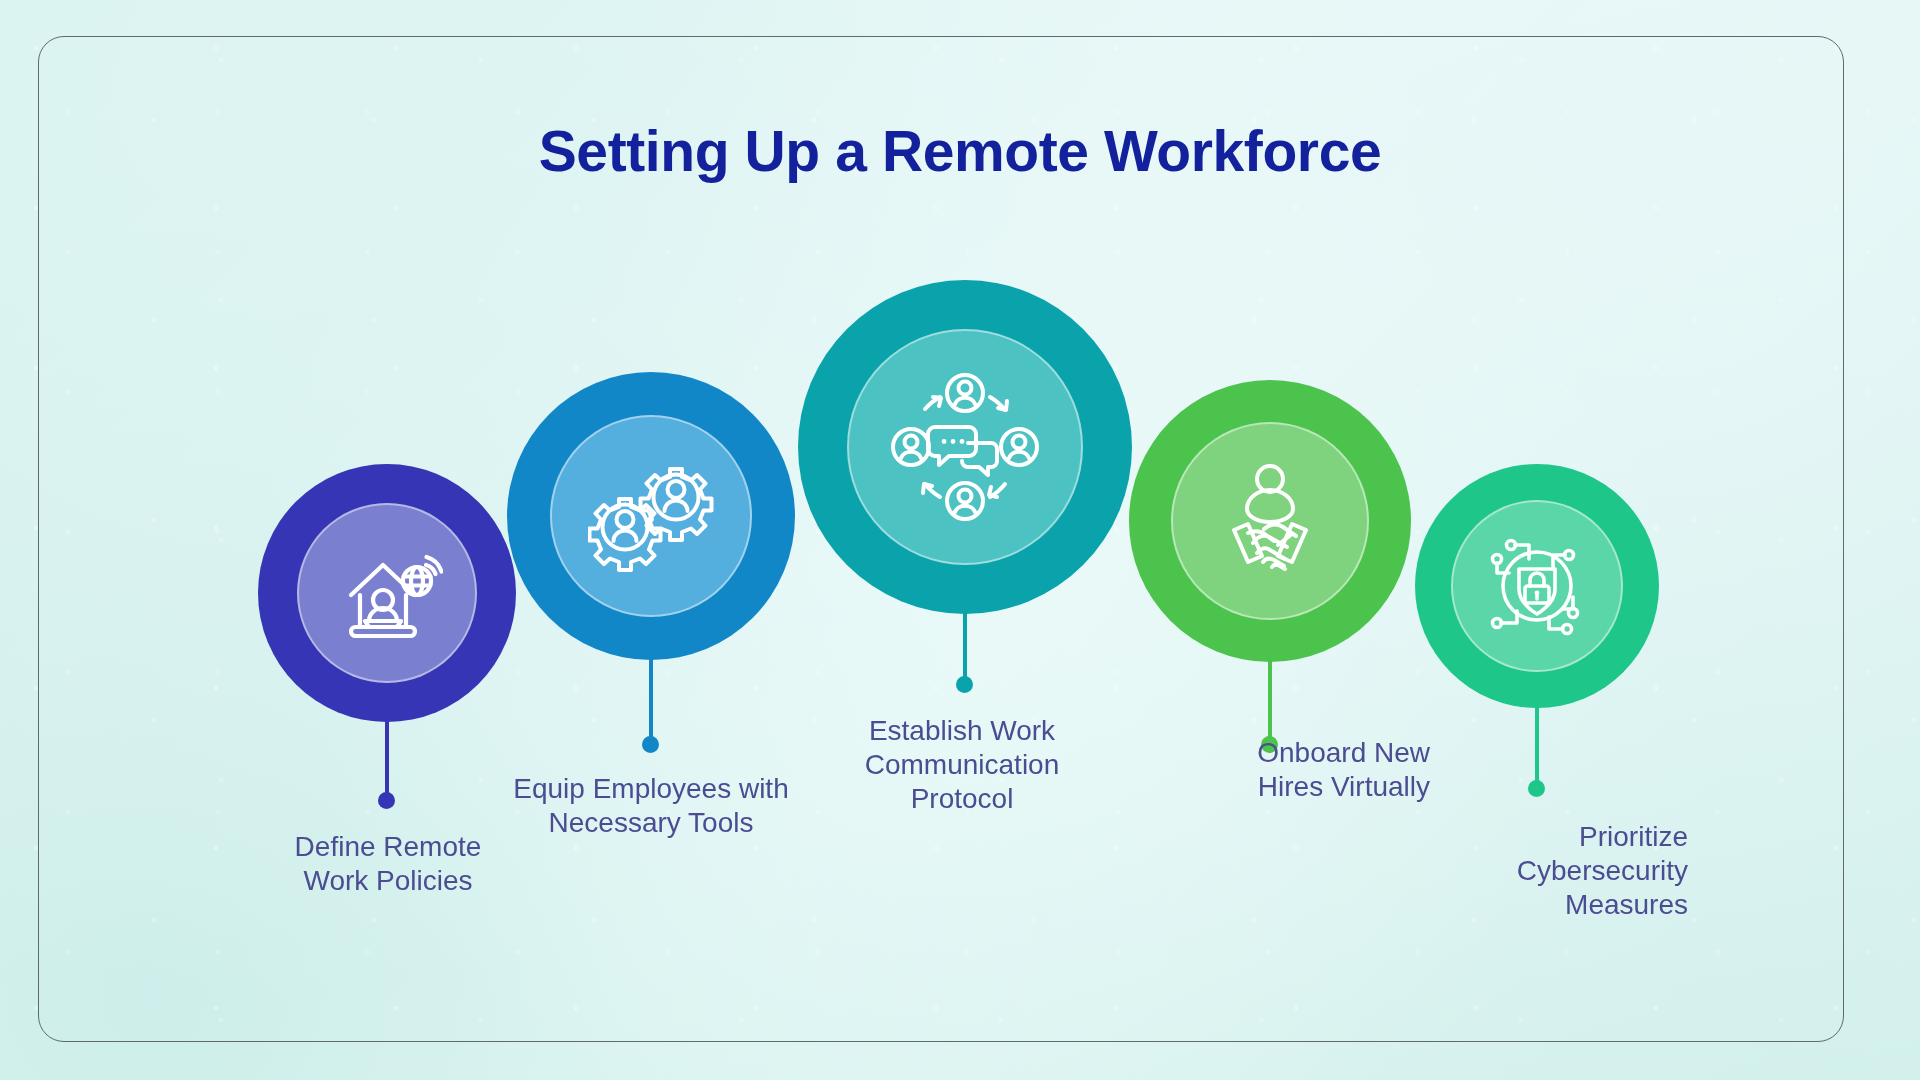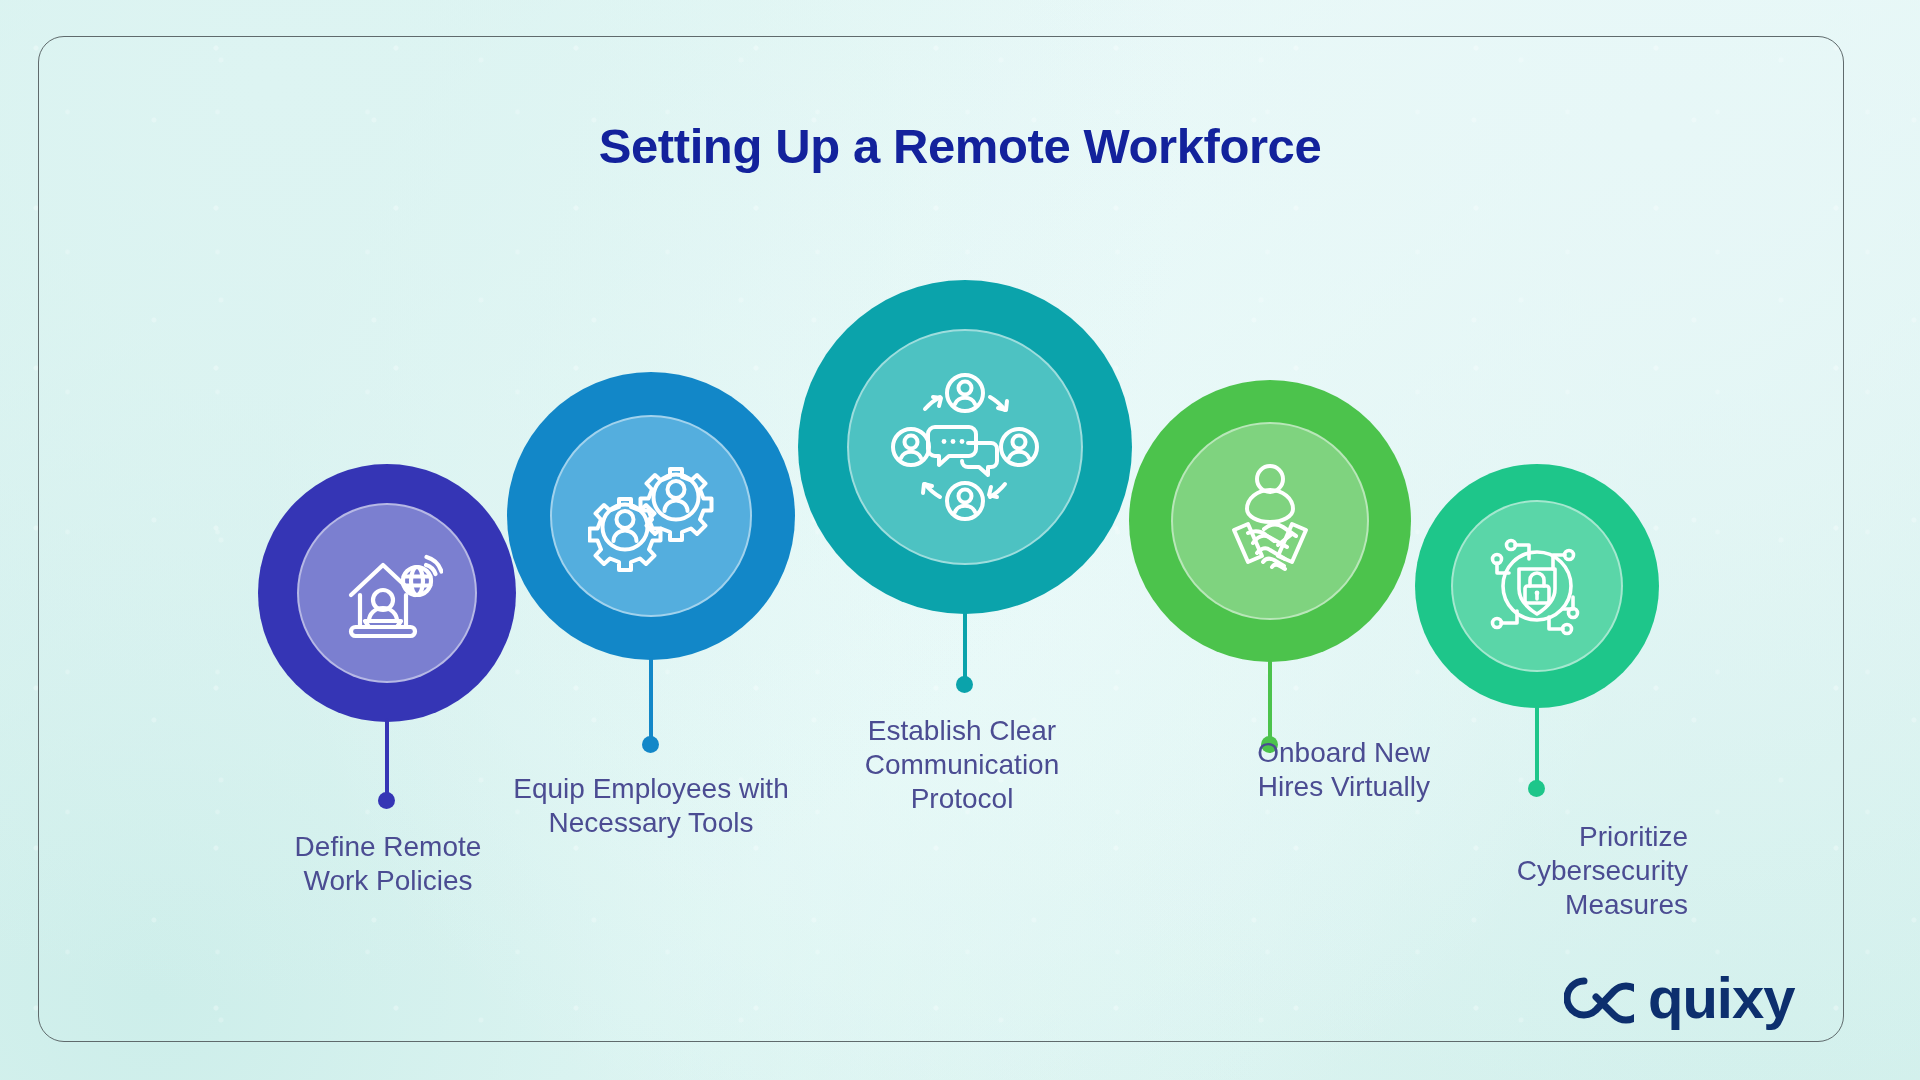--- a/index.html
+++ b/index.html
@@ -28,21 +28,21 @@
       radial-gradient(circle at 85% 25%, rgba(255,255,255,.40) 0 2px, rgba(255,255,255,0) 3px);
     background-size:180px 160px,220px 200px,150px 140px,260px 240px;
   }
   #frame{
     position:absolute;left:38px;top:36px;width:1806px;height:1006px;
     border:1.6px solid #5f6a6c;border-radius:26px;box-sizing:border-box;
     pointer-events:none;
   }
   #title{
     position:absolute;left:0;top:118px;width:1920px;text-align:center;
-    font-size:49px;font-weight:bold;letter-spacing:-.4px;color:#13229c;
+    font-size:57px;font-weight:bold;letter-spacing:-.4px;color:#13229c;
     font-family:"Liberation Sans", sans-serif;
   }
 
   .node{position:absolute;}
   .outer{
     position:absolute;border-radius:50%;
     display:flex;align-items:center;justify-content:center;
   }
   .inner{
     border-radius:50%;
@@ -169,21 +169,21 @@
             <circle cx="55" cy="70.5" r="2.4" fill="#ffffff" stroke="none"></circle>
             <circle cx="64" cy="70.5" r="2.4" fill="#ffffff" stroke="none"></circle>
             <circle cx="73" cy="70.5" r="2.4" fill="#ffffff" stroke="none"></circle>
             <path d="M79 72 h23 a6 6 0 0 1 6 6 v12 a6 6 0 0 1 -6 6 h-3 v8 l-9 -8 h-11 a6 6 0 0 1 -6 -6"></path>
           </svg>
         </span>
       </div>
     </div>
     <div class="connector" style="left:963px;top:610px;height:72px;background:#0ba3ab;"></div>
     <div class="dot" style="left:956px;top:676px;background:#0ba3ab;"></div>
-    <div class="caption" style="left:812px;top:714px;width:300px;">Establish Clear
+    <div class="caption" style="left:812px;top:714px;width:300px;">Establish Work
 Communication
 Protocol</div>
   </div>
 
   <div class="node">
     <div class="outer" style="left:1129px;top:380px;width:282px;height:282px;background:#4cc34c;">
       <div class="inner" style="width:198px;height:198px;background:#7fd37f;">
         <span>
           <svg width="124" height="120" viewBox="0 0 124 120" fill="none" stroke="#ffffff" stroke-width="4" stroke-linecap="round" stroke-linejoin="round">
 
@@ -246,21 +246,13 @@
         </span>
       </div>
     </div>
     <div class="connector" style="left:1535px;top:706px;height:80px;background:#1ec68a;"></div>
     <div class="dot" style="left:1528px;top:780px;background:#1ec68a;"></div>
     <div class="caption" style="left:1388px;top:820px;width:300px;text-align:right;">Prioritize
 Cybersecurity
 Measures</div>
   </div>
 
-  <div id="logo">
-    <span class="mark">
-      <svg width="70" height="52" viewBox="0 0 70 52" fill="none" stroke="#0d2f6e" stroke-width="7" stroke-linecap="round" stroke-linejoin="round">
-        <path d="M20 9 a17 17 0 1 0 0 34 a17 17 0 0 0 12 -5 L50 19 a17 17 0 0 1 12 -5 a17 17 0 0 1 0 34 a17 17 0 0 1 -12 -5 L32 25"></path>
-      </svg>
-    </span>
-    <span class="word">quixy</span>
-  </div>
 </div>
 
 </body></html>

